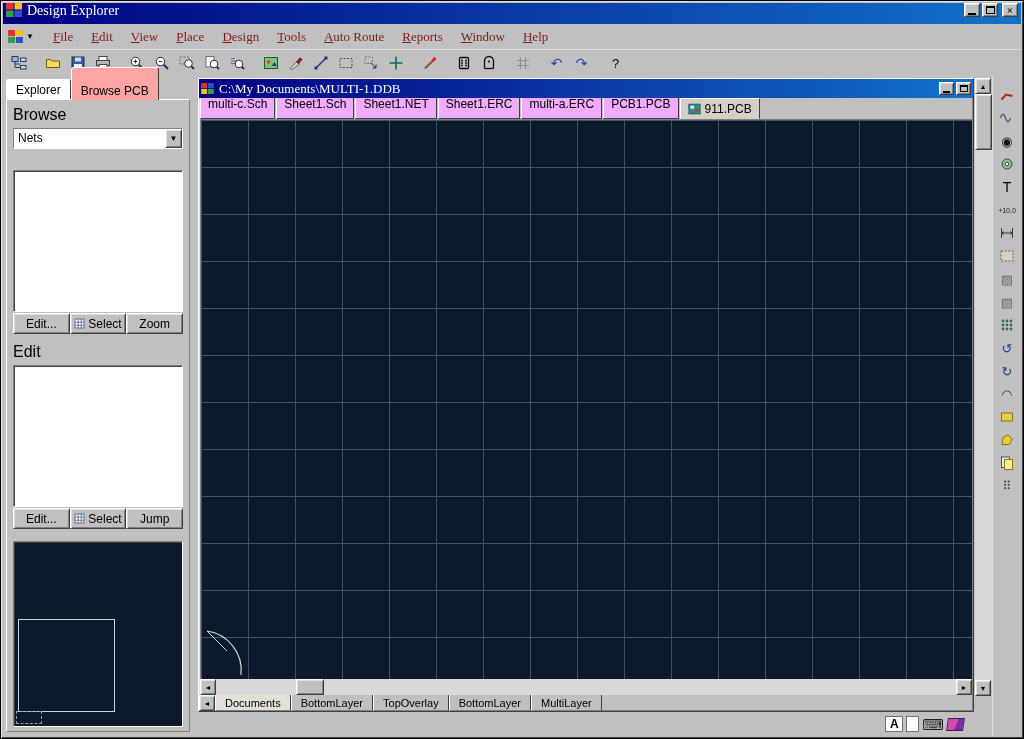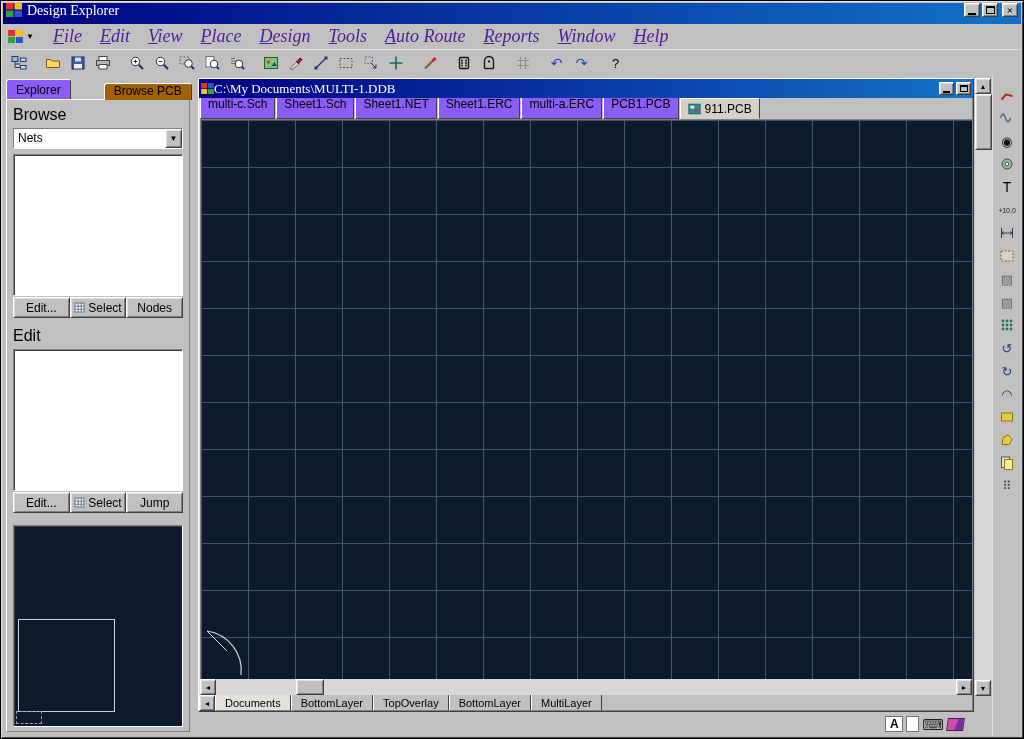--- a/index.html
+++ b/index.html
@@ -19,65 +19,65 @@
   .title-text{flex:1;margin-left:5px;white-space:nowrap;}
   .win-btn{width:16px;height:14px;margin-left:2px;display:flex;align-items:center;justify-content:center;
            font-size:11px;font-weight:bold;color:#000;line-height:1;}
   .glyph-min{width:8px;height:2px;background:#000;margin-top:7px;}
   .glyph-max{width:9px;height:8px;border:1px solid #000;border-top-width:2px;}
   .win-btn.close{margin-left:4px;}
   
   .menubar{height:25px;flex:0 0 25px;display:flex;align-items:center;padding:0 5px;}
   .menu-doc-icon{display:flex;align-items:center;margin-right:10px;gap:3px;}
   .menu-items{display:flex;}
-  .menu-item{padding:2px 9px;font-family:"Liberation Serif",serif;font-size:18px;color:#4c1d95;white-space:nowrap;font-style:italic;}
+  .menu-item{padding:2px 9px;font-family:"Liberation Serif",serif;font-size:13px;color:#7f1d1d;white-space:nowrap;}
   .menu-item u{text-decoration:underline;}
   
   .toolbar{height:27px;flex:0 0 27px;display:flex;align-items:center;padding:1px 3px;border-top:1px solid #dfdfdf;}
   .tb-items,.rt-items{display:flex;align-items:center;}
   .tb-btn{width:25px;height:23px;display:flex;align-items:center;justify-content:center;}
   .tb-sep{width:9px;height:20px;}
   .tb-ic{display:flex;align-items:center;justify-content:center;font-size:14px;line-height:1;}
   
   .content{flex:1;display:flex;min-height:0;}
   
   .left-panel{width:190px;flex:0 0 190px;display:flex;flex-direction:column;padding:2px 3px 4px;}
   .panel-tabs{display:flex;height:21px;flex:0 0 21px;align-items:flex-end;}
-  .panel-tab{padding:3px 9px 2px;background:#8b5cf6;border-top:1px solid #fff;border-left:1px solid #fff;
+  .panel-tab{padding:3px 9px 2px;background:#ffffff;border-top:1px solid #fff;border-left:1px solid #fff;
              border-right:1px solid #404040;border-top-left-radius:3px;border-top-right-radius:3px;
              position:relative;font-size:12px;white-space:nowrap;}
-  .panel-tab.active{z-index:3;padding-top:0;margin-bottom:-1px;background:#a16207;margin-left:33px;}
+  .panel-tab.active{z-index:3;padding-top:16px;margin-bottom:-1px;background:#fca5a5;}
   .panel-body{flex:1;display:flex;flex-direction:column;min-height:0;padding:5px 6px 4px;
               border:1px solid;border-color:#fff #808080 #808080 #fff;}
   .group-label{font-size:16px;margin:1px 0 4px;}
   .group-label.nodes{margin-top:9px;}
-  .combo{display:flex;height:21px;flex:0 0 21px;margin-bottom:5px;}
+  .combo{display:flex;height:21px;flex:0 0 21px;margin-bottom:21px;}
   .combo-text{flex:1;background:#fff;padding:2px 4px;font-size:12px;}
   .combo-btn{width:17px;display:flex;align-items:center;justify-content:center;}
   .small-arrow{font-size:8px;line-height:1;}
   .listbox{background:#fff;flex:0 0 142px;height:142px;}
   .btn-row{display:flex;height:21px;flex:0 0 21px;margin-top:1px;}
   .panel-btn{flex:1;display:flex;align-items:center;justify-content:center;gap:3px;font-size:12px;overflow:hidden;white-space:nowrap;}
   .mini-icon{display:flex;flex:0 0 auto;}
   .minimap{flex:1;margin-top:12px;background:var(--canvas-bg,#0d1a2b);position:relative;min-height:120px;}
   .mm-board{position:absolute;left:4px;bottom:14px;width:97px;height:93px;border:1px solid #c8d4dc;}
   .mm-view{position:absolute;left:2px;bottom:2px;width:26px;height:13px;border:1px dashed #90a0b0;}
   
   .mdi{flex:1;display:flex;flex-direction:column;min-width:0;padding:2px 0 0 5px;}
   .mdi-main{flex:1;display:flex;min-height:0;}
   .child{flex:1;display:flex;flex-direction:column;min-width:0;}
   .child-titlebar{height:19px;flex:0 0 19px;display:flex;align-items:center;padding:0 2px;
                   background:linear-gradient(90deg,var(--tb1,#000080),var(--tb2,#1272c8));color:#fff;
                   font-family:"Liberation Serif",serif;font-size:13px;}
-  .child-title{flex:1;white-space:nowrap;overflow:hidden;}
+  .child-title{flex:1;margin-left:5px;white-space:nowrap;overflow:hidden;}
   .child-btn{width:15px;height:13px;margin-left:2px;display:flex;align-items:center;justify-content:center;}
   .glyph-min.small{width:7px;height:2px;margin-top:6px;}
   .glyph-max.small{width:8px;height:7px;}
   .doc-tabs{height:21px;flex:0 0 21px;display:flex;align-items:flex-end;padding:1px 0 0 1px;gap:1px;overflow:hidden;}
-  .doc-tab{height:31px;display:flex;align-items:center;gap:4px;padding:2px 7px;background:#8b5cf6;font-size:12px;
+  .doc-tab{height:31px;display:flex;align-items:center;gap:4px;padding:2px 7px;background:#f0abfc;font-size:12px;
            border-top:1px solid #fff;border-left:1px solid #fff;border-right:1px solid #404040;border-bottom:1px solid #404040;
            white-space:nowrap;}
   .doc-tab.active{height:21px;background:#d4d0c8;border-bottom-color:#d4d0c8;}
   .tab-icon{display:flex;}
   .canvas-wrap{flex:1;position:relative;min-height:0;margin:0 1px;border-left:1px solid #808080;border-top:1px solid #808080;}
   .canvas{position:absolute;inset:0;background-color:var(--canvas-bg,#0d1a2b);}
   .origin-arc{position:absolute;left:0;bottom:0;}
   .hscroll{height:16px;flex:0 0 16px;display:flex;margin:0 1px;}
   .scroll-btn{width:16px;height:16px;display:flex;align-items:center;justify-content:center;font-size:7px;color:#000;flex:0 0 16px;}
   .htrack{flex:1;position:relative;background:#d8d8d8;}
@@ -358,21 +358,21 @@
           <button class="panel-btn raised">Edit...</button>
           <button class="panel-btn raised">
             <span class="mini-icon">
                 <svg width="11" height="11" viewBox="0 0 16 16">
                   <rect x="1.5" y="1.5" width="13" height="13" fill="#fff" stroke="#304878"></rect>
                   <path d="M1.5 6h13M1.5 10.5h13M6 1.5v13M10.5 1.5v13" stroke="#304878"></path>
                 </svg>
               </span>
             <span>Select</span>
           </button>
-          <button class="panel-btn raised">Nodes</button>
+          <button class="panel-btn raised">Zoom</button>
         </div>
         <div class="group-label nodes">Edit</div>
         <div class="listbox sunken"></div>
         <div class="btn-row">
           <button class="panel-btn raised">Edit...</button>
           <button class="panel-btn raised">
             <span class="mini-icon">
                 <svg width="11" height="11" viewBox="0 0 16 16">
                   <rect x="1.5" y="1.5" width="13" height="13" fill="#fff" stroke="#304878"></rect>
                   <path d="M1.5 6h13M1.5 10.5h13M6 1.5v13M10.5 1.5v13" stroke="#304878"></path>

